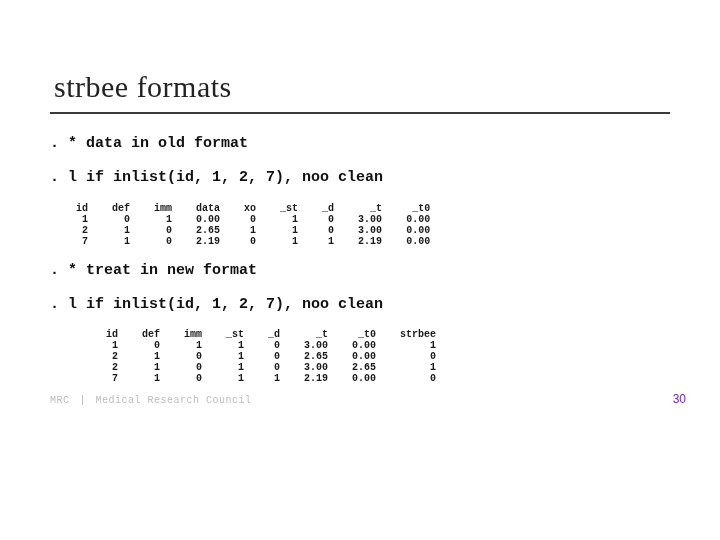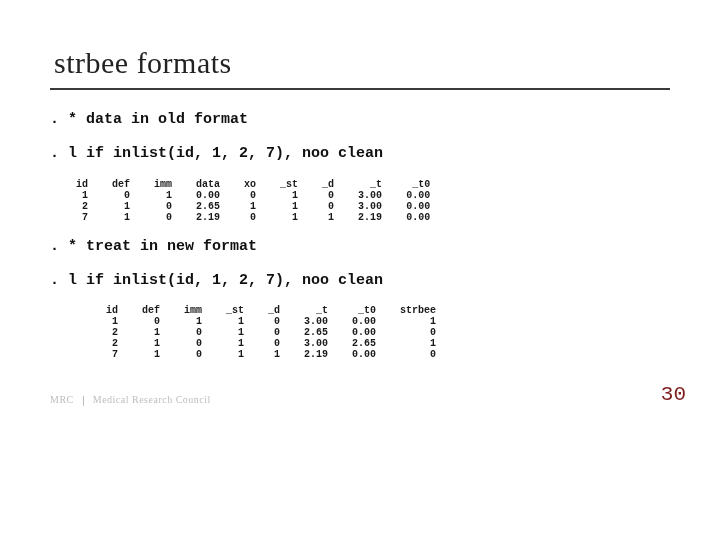--- a/index.html
+++ b/index.html
@@ -9,21 +9,21 @@
     height: 540px;
     background: #ffffff;
     font-family: Georgia, "Times New Roman", serif;
     color: #1a1a1a;
   }
   .slide {
     position: relative;
     width: 720px;
     height: 426px;
     box-sizing: border-box;
-    padding: 46px 50px 0 50px;
+    padding: 70px 50px 0 50px;
   }
   .title {
     font-size: 30px;
     font-weight: 400;
     margin: 0 0 8px 4px;
     color: #222;
     letter-spacing: 0.5px;
   }
   .hr {
     border: none;
@@ -55,29 +55,29 @@
     font-weight: bold;
     white-space: pre;
   }
   table.data th {
     font-weight: bold;
   }
   .page-num {
     position: absolute;
     bottom: 20px;
     right: 34px;
-    font-family: Liberation Mono, monospace;
-    font-size: 21px;
-    color: #7f1d1d;
+    font-family: Liberation Sans, sans-serif;
+    font-size: 12px;
+    color: #6d28d9;
   }
   .footer-logo {
     position: absolute;
     bottom: 20px;
     left: 50px;
-    font-family: Liberation Serif, serif;
+    font-family: Liberation Mono, monospace;
     font-size: 10px;
     color: #bdbdbd;
     letter-spacing: 0.5px;
     text-align: center;
   }
   .footer-logo .bar {
     display: inline-block;
     width: 1px;
     height: 10px;
     background: #bdbdbd;

